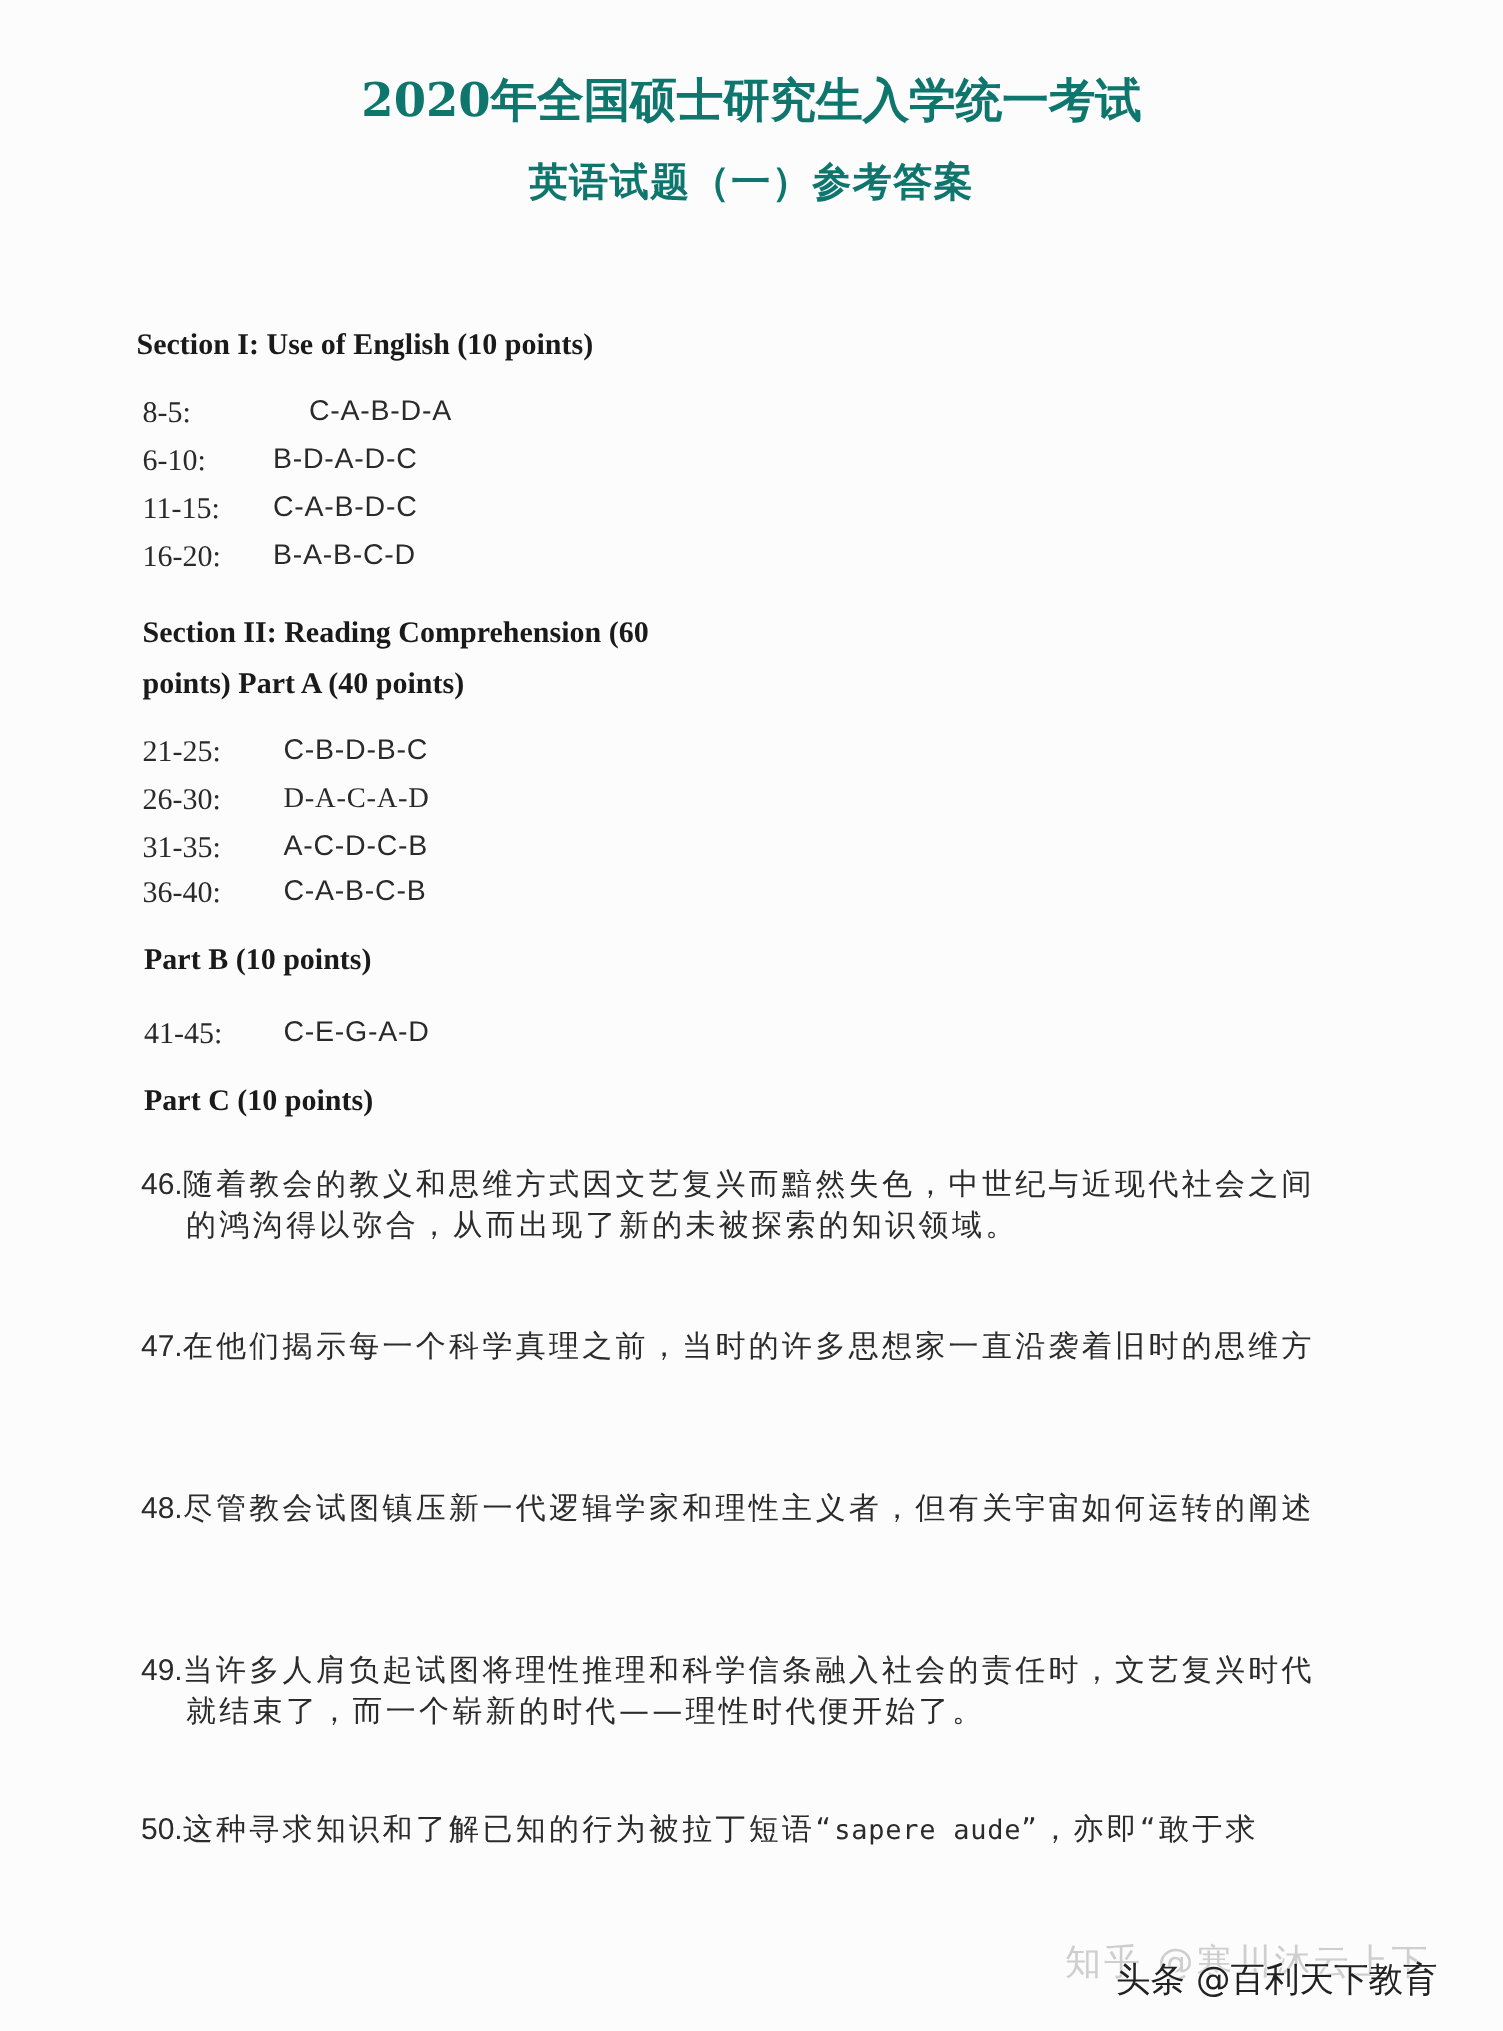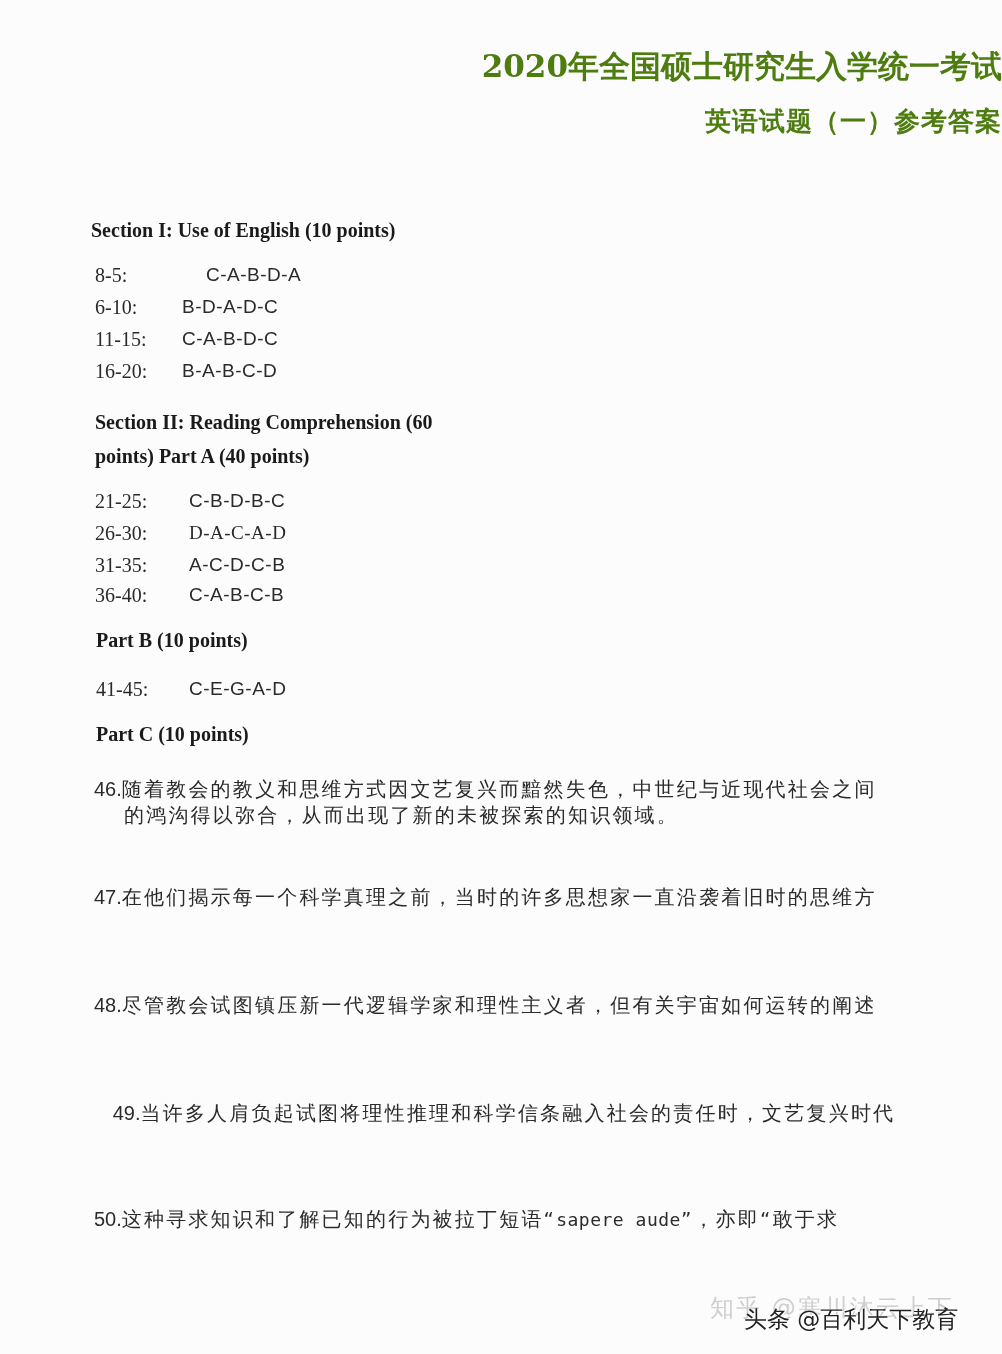--- a/index.html
+++ b/index.html
@@ -12,23 +12,23 @@
       background: #fcfcfd;
       position: relative;
       overflow: hidden;
       color: #1a1a1a;
       font-family: "DejaVu Serif", "Liberation Serif", serif;
     }
     .title {
       position: absolute;
       left: 0;
       width: 1002px;
-      text-align: right;
+      text-align: center;
       font-weight: bold;
-      color: #4d7c0f;
+      color: #0f766e;
       font-family: "DejaVu Serif", serif;
     }
     .title-main {
       top: 46px;
       font-size: 31px;
       letter-spacing: 0px;
     }
     .title-sub {
       top: 104px;
       font-size: 26px;
@@ -166,22 +166,23 @@
 </div>
 
 <div class="trans" style="top:884px;">
   <span class="num">47.</span><span>在他们揭示每一个科学真理之前，当时的许多思想家一直沿袭着旧时的思维方</span>
 </div>
 
 <div class="trans" style="top:992px;">
   <span class="num">48.</span><span>尽管教会试图镇压新一代逻辑学家和理性主义者，但有关宇宙如何运转的阐述</span>
 </div>
 
-<div class="trans" style="top:1100px;text-align:center;">
+<div class="trans" style="top:1100px;">
   <span class="num">49.</span><span>当许多人肩负起试图将理性推理和科学信条融入社会的责任时，文艺复兴时代</span>
+  <span class="line2">就结束了，而一个崭新的时代——理性时代便开始了。</span>
 </div>
 
 <div class="trans" style="top:1206px;">
   <span class="num">50.</span><span>这种寻求知识和了解已知的行为被拉丁短语“</span><span class="mono">sapere aude</span><span>”，亦即“敢于求</span>
 </div>
 
 <div class="watermark-bg">知乎 @寒川沐云上下</div>
 <div class="watermark">头条 @百利天下教育</div>
 
 </body></html>

